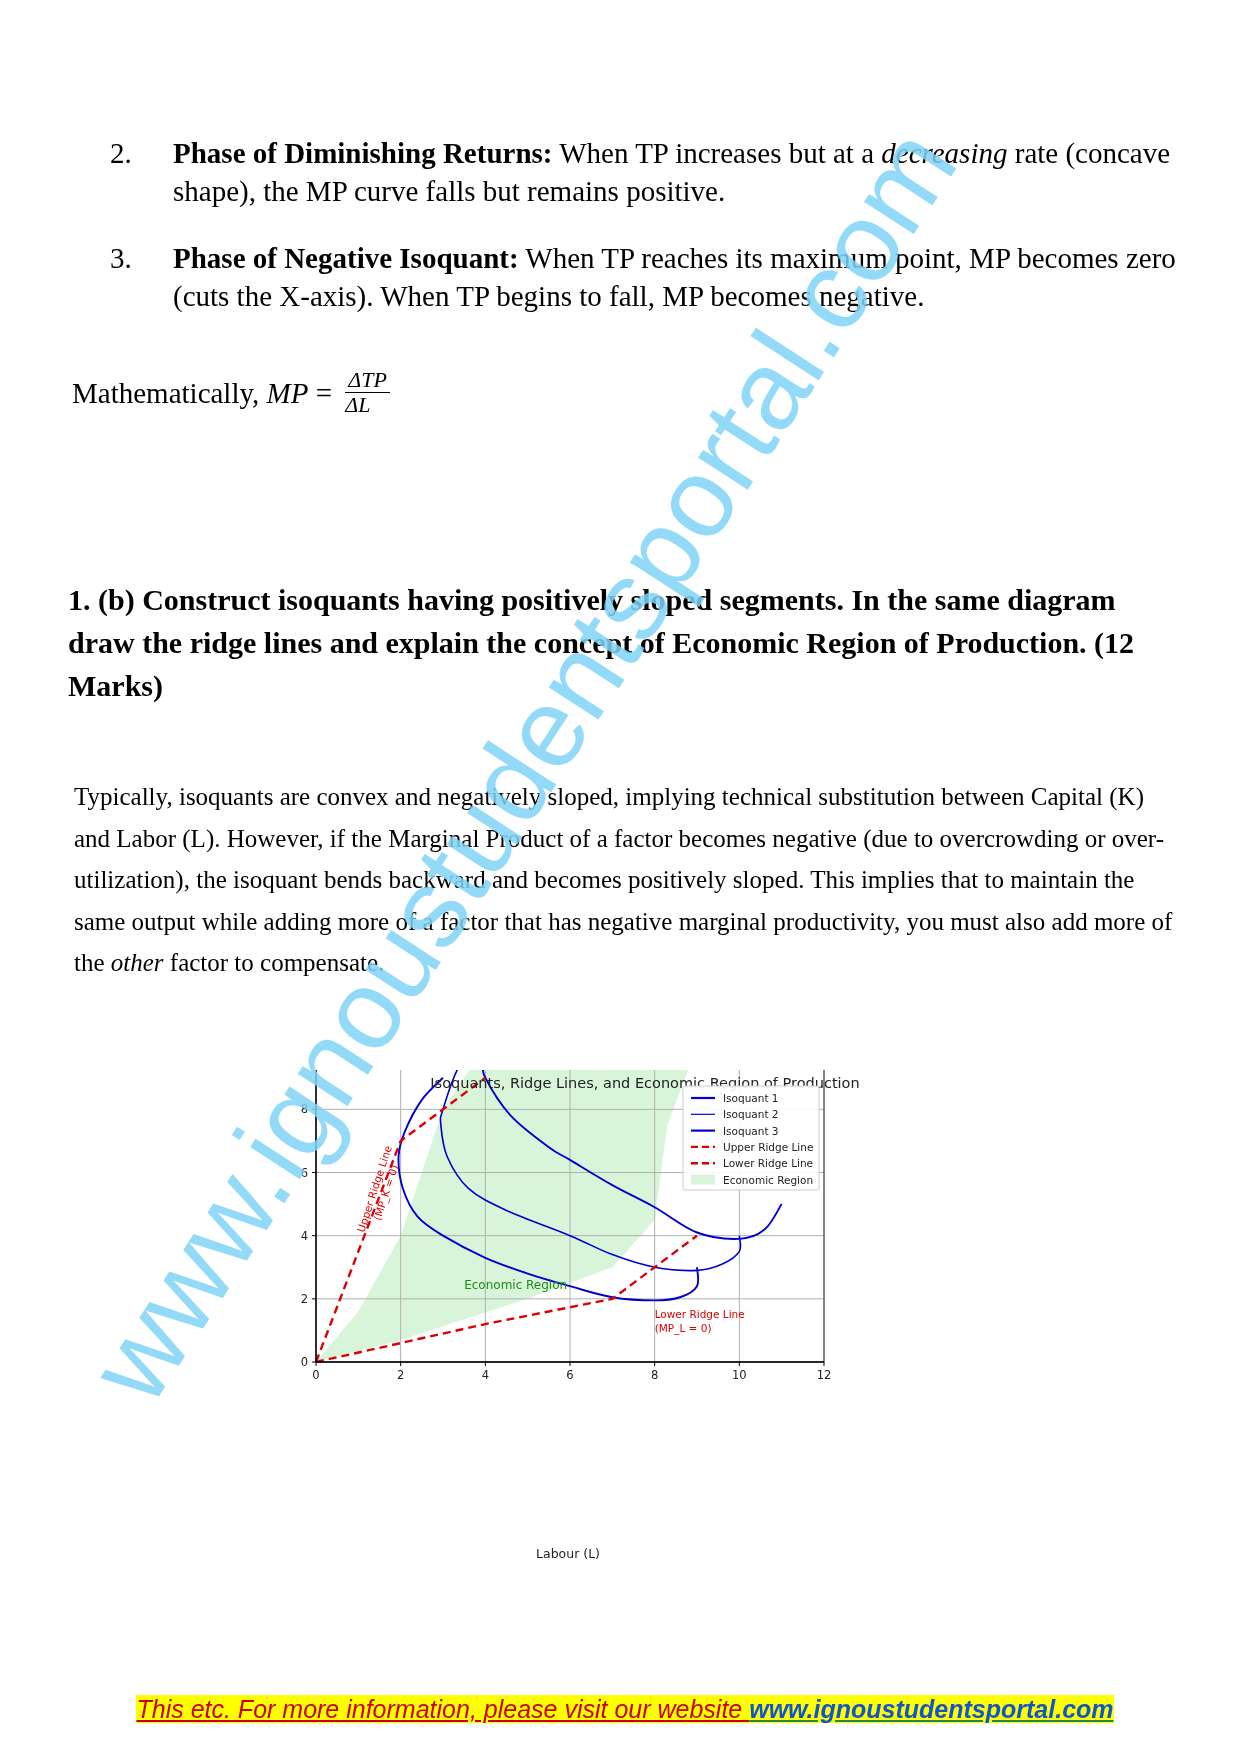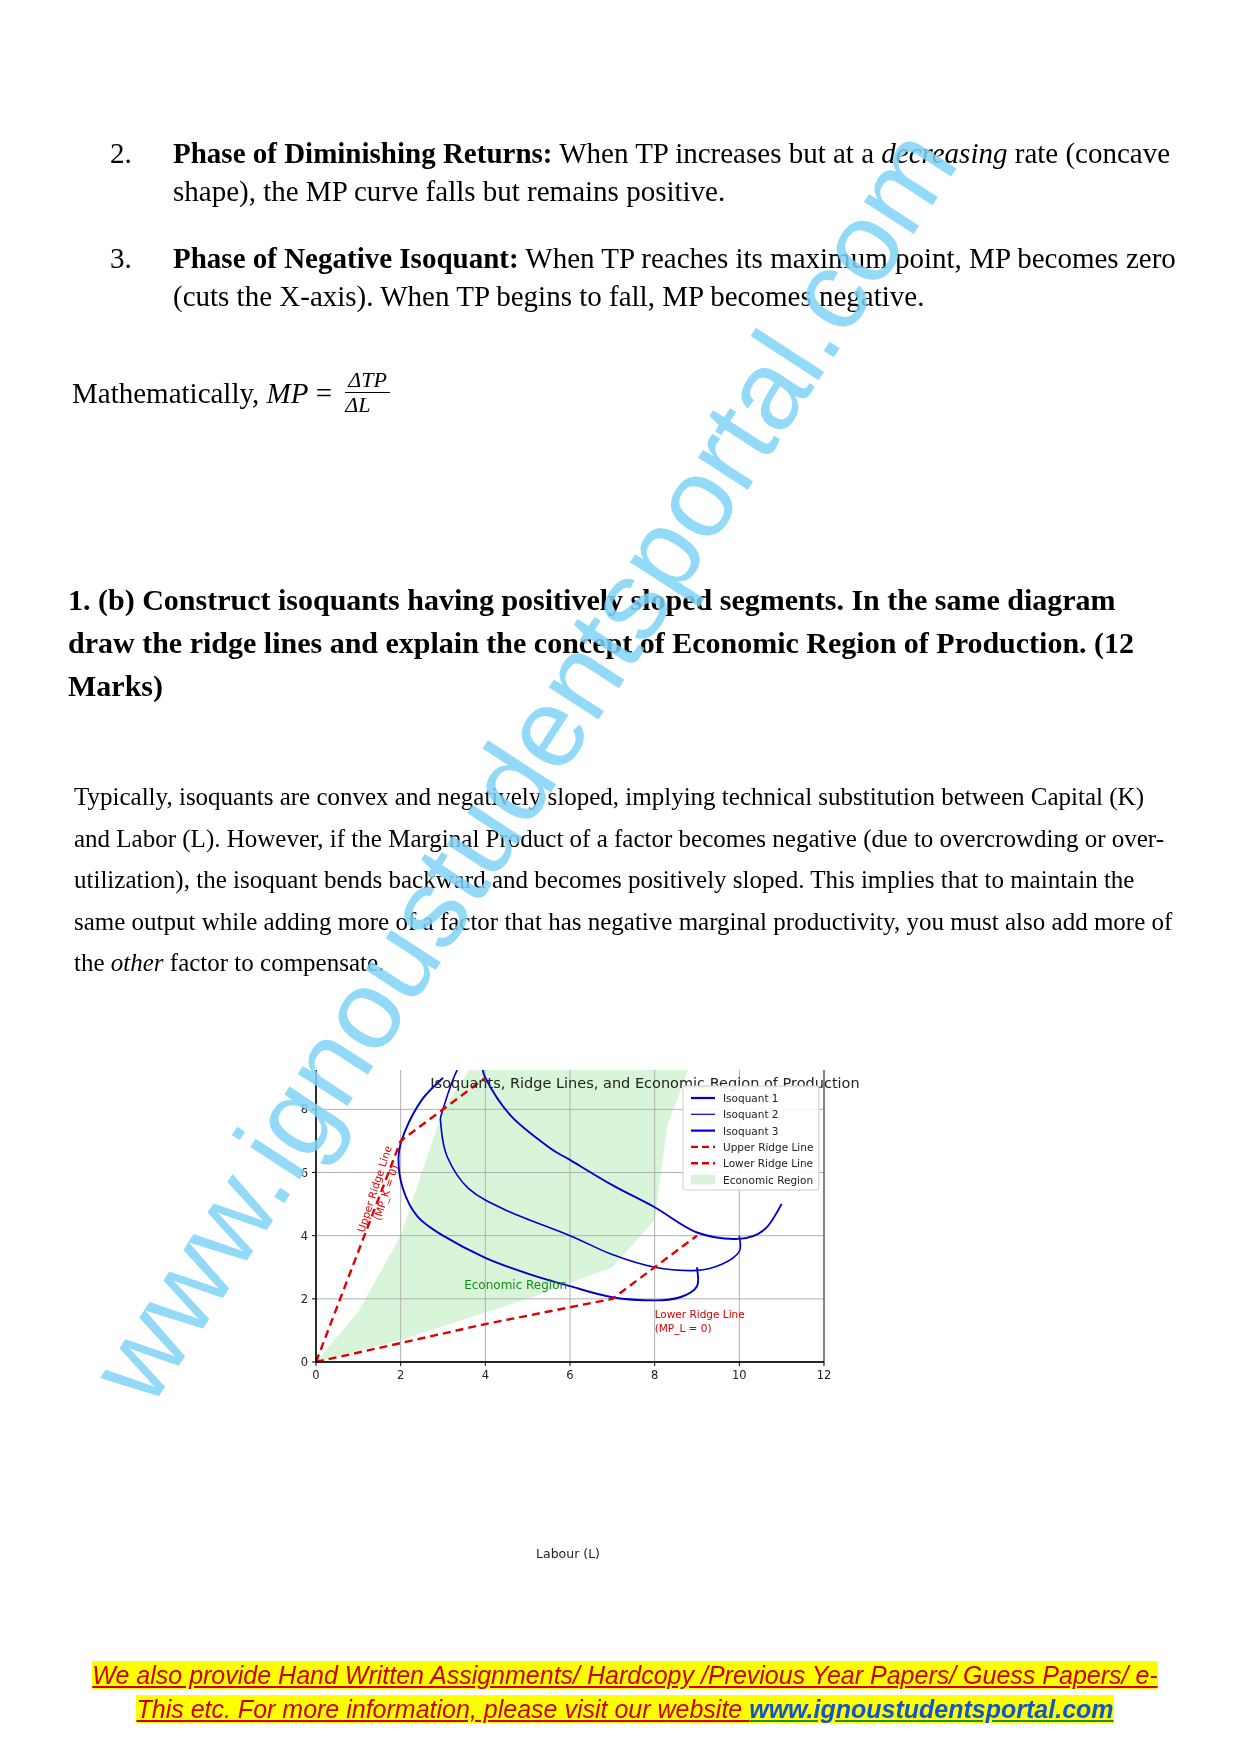--- a/index.html
+++ b/index.html
@@ -135,20 +135,20 @@
           <text x="433" y="80.9" font-size="10.5" fill="#222">Upper Ridge Line</text>
           <line x1="401" y1="93.2" x2="425" y2="93.2" stroke="#dd0000" stroke-width="2.4" stroke-dasharray="7,4"></line>
           <text x="433" y="97.2" font-size="10.5" fill="#222">Lower Ridge Line</text>
           <rect x="401" y="104.5" width="24" height="10" fill="#d9f5d9"></rect>
           <text x="433" y="113.5" font-size="10.5" fill="#222">Economic Region</text>
         </g>
     </svg>
   </div>
 
   <div class="footer">
-    <span class="line">We also provide Hand Written Assignments/ Hardcopy /Previous Year Papers/ Guess Papers/ e-</span><br>
+    <br>
     <span class="line">This etc. For more information, please visit our website </span><span class="link">www.ignoustudentsportal.com</span>
   </div>
 </div>
 
 <svg class="watermark" width="1241" height="1755" viewBox="0 0 1241 1755">
   <text id="wm-text" x="0" y="0" font-family="Liberation Sans, DejaVu Sans, sans-serif" font-size="112" fill="#7fd4f7" fill-opacity="0.85" transform="translate(150,1410) rotate(-57)">www.ignoustudentsportal.com</text>
 </svg>
 
 </body></html>

